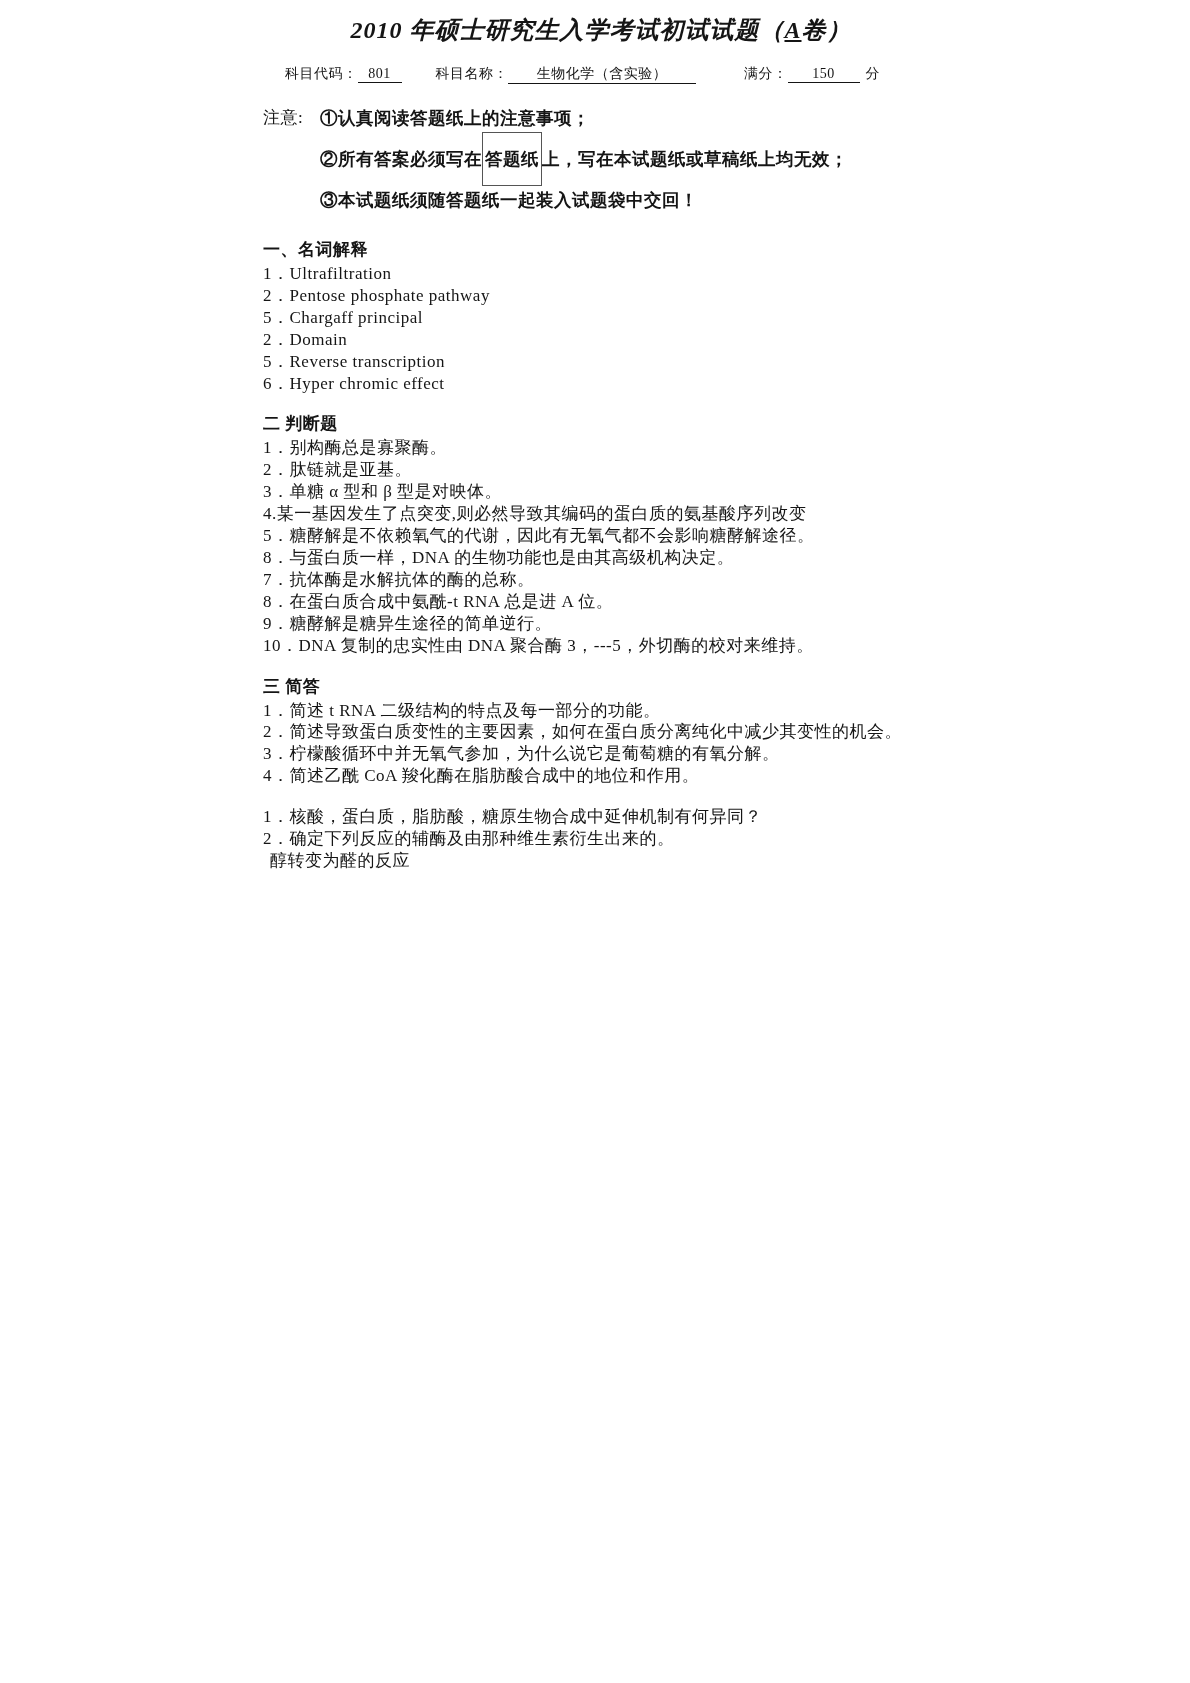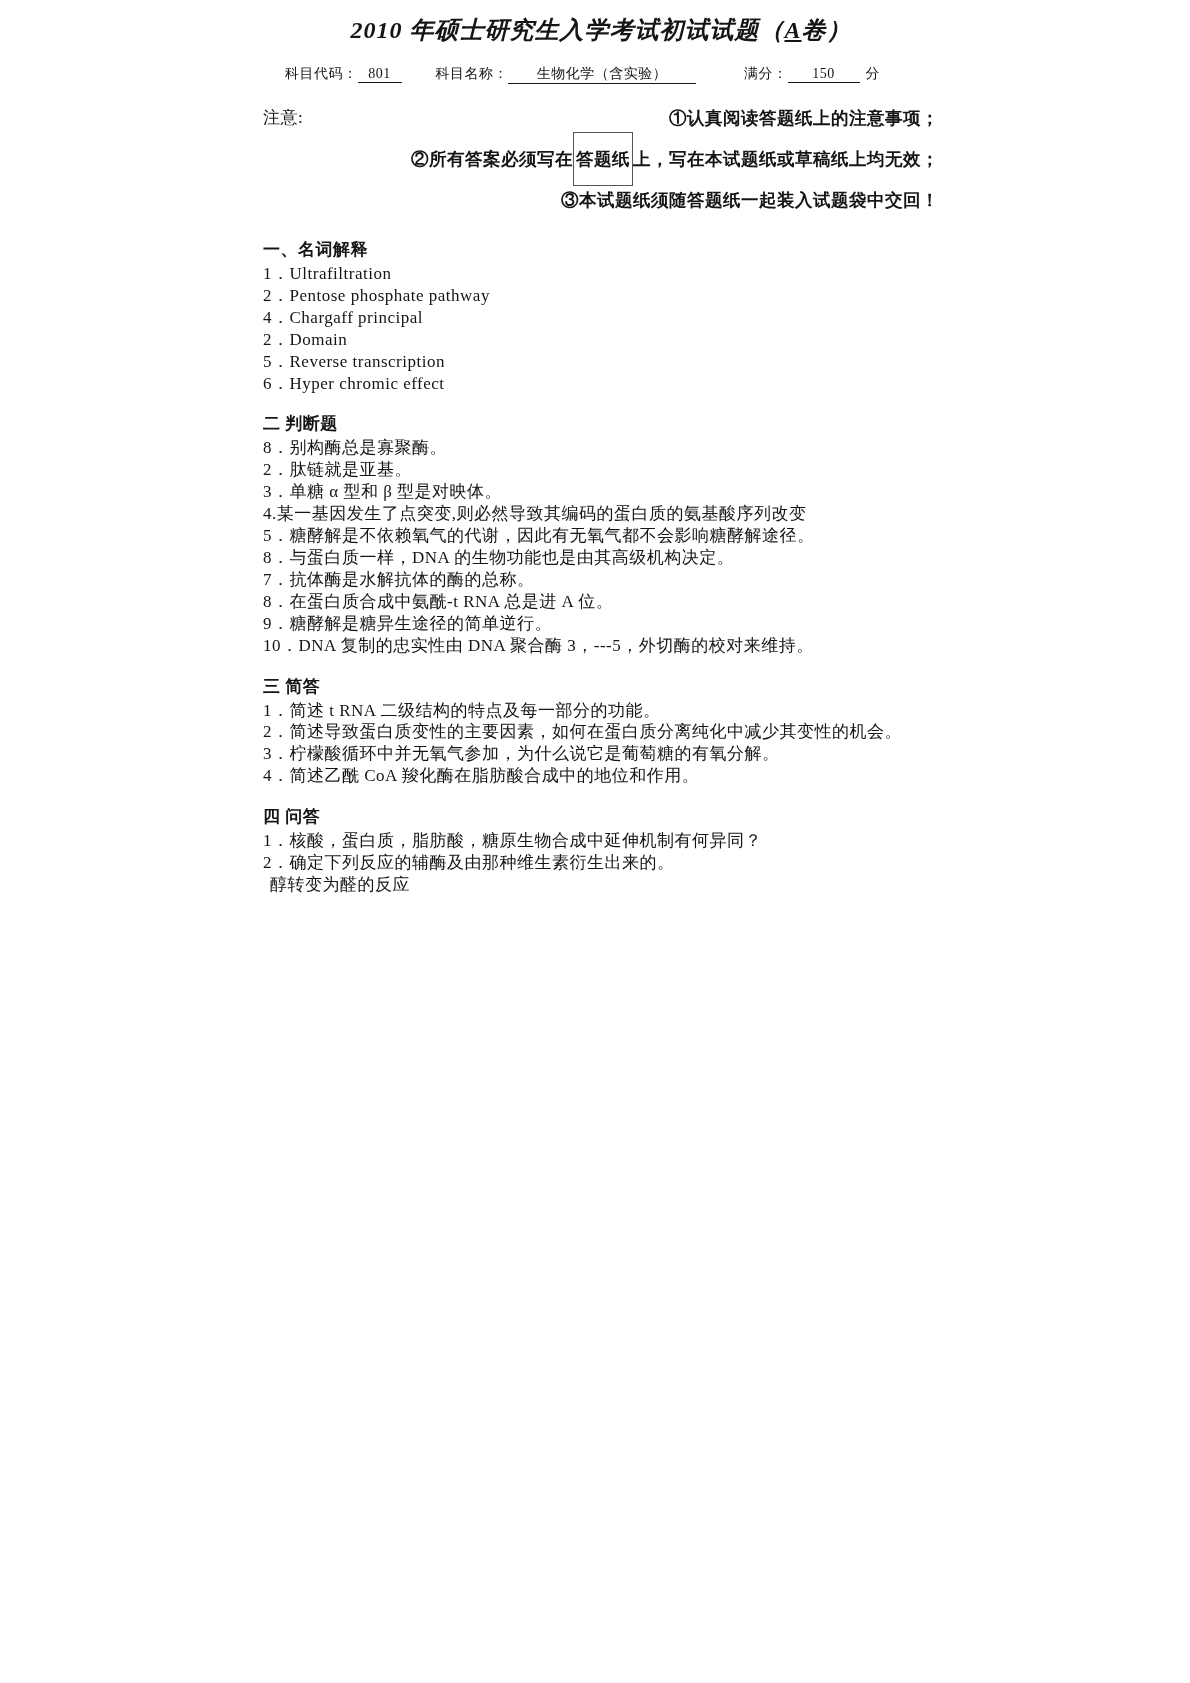--- a/index.html
+++ b/index.html
@@ -57,21 +57,20 @@
   .u-score  { min-width: 72px;  margin-right: 6px; }
   .notice {
     margin-top: 22px;
     font-size: 17px;
     letter-spacing: 0.5px;
   }
   .notice-row {
     display: flex;
     margin-bottom: 17px;
     line-height: 24px;
-    justify-content: space-between;
   }
   .notice-label {
     width: 57px;
     flex: 0 0 57px;
     font-weight: normal;
   }
   .notice-item {
     font-weight: bold;
     font-size: 17.5px;
   }
@@ -127,31 +126,31 @@
       <span class="notice-label"></span>
       <span class="notice-item">③本试题纸须随答题纸一起装入试题袋中交回！</span>
     </div>
   </div>
 
   <div class="section section-first">
     <div class="section-heading">一、名词解释</div>
     <div class="q-list">
         <div class="q-item">1．Ultrafiltration</div>
         <div class="q-item">2．Pentose phosphate pathway</div>
-        <div class="q-item">4．Chargaff principal</div>
+        <div class="q-item">5．Chargaff principal</div>
         <div class="q-item">2．Domain</div>
         <div class="q-item">5．Reverse transcription</div>
         <div class="q-item">6．Hyper chromic effect</div>
       </div>
   </div>
 
   <div class="section">
     <div class="section-heading">二 判断题</div>
     <div class="q-list">
-        <div class="q-item">8．别构酶总是寡聚酶。</div>
+        <div class="q-item">1．别构酶总是寡聚酶。</div>
         <div class="q-item">2．肽链就是亚基。</div>
         <div class="q-item">3．单糖 α 型和 β 型是对映体。</div>
         <div class="q-item">4.某一基因发生了点突变,则必然导致其编码的蛋白质的氨基酸序列改变</div>
         <div class="q-item">5．糖酵解是不依赖氧气的代谢，因此有无氧气都不会影响糖酵解途径。</div>
         <div class="q-item">8．与蛋白质一样，DNA 的生物功能也是由其高级机构决定。</div>
         <div class="q-item">7．抗体酶是水解抗体的酶的总称。</div>
         <div class="q-item">8．在蛋白质合成中氨酰-t RNA 总是进 A 位。</div>
         <div class="q-item">9．糖酵解是糖异生途径的简单逆行。</div>
         <div class="q-item">10．DNA 复制的忠实性由 DNA 聚合酶 3，---5，外切酶的校对来维持。</div>
       </div>
@@ -161,21 +160,20 @@
     <div class="section-heading">三 简答</div>
     <div class="q-list">
         <div class="q-item">1．简述 t RNA 二级结构的特点及每一部分的功能。</div>
         <div class="q-item">2．简述导致蛋白质变性的主要因素，如何在蛋白质分离纯化中减少其变性的机会。</div>
         <div class="q-item">3．柠檬酸循环中并无氧气参加，为什么说它是葡萄糖的有氧分解。</div>
         <div class="q-item">4．简述乙酰 CoA 羧化酶在脂肪酸合成中的地位和作用。</div>
       </div>
   </div>
 
   <div class="section">
-    <div class="section-heading">四 问答</div>
     <div class="q-list">
         <div class="q-item">1．核酸，蛋白质，脂肪酸，糖原生物合成中延伸机制有何异同？</div>
         <div class="q-item">2．确定下列反应的辅酶及由那种维生素衍生出来的。</div>
       </div>
     <div class="section-tail">醇转变为醛的反应</div>
   </div>
 
 </div>
 
 </body></html>

